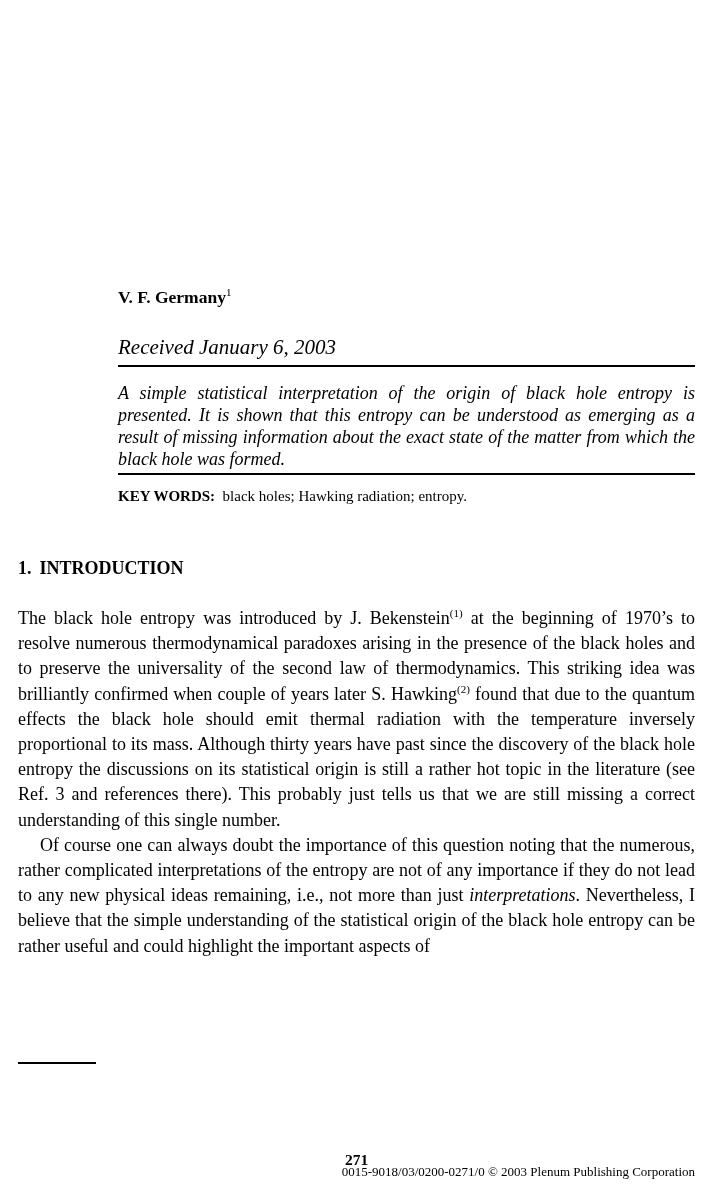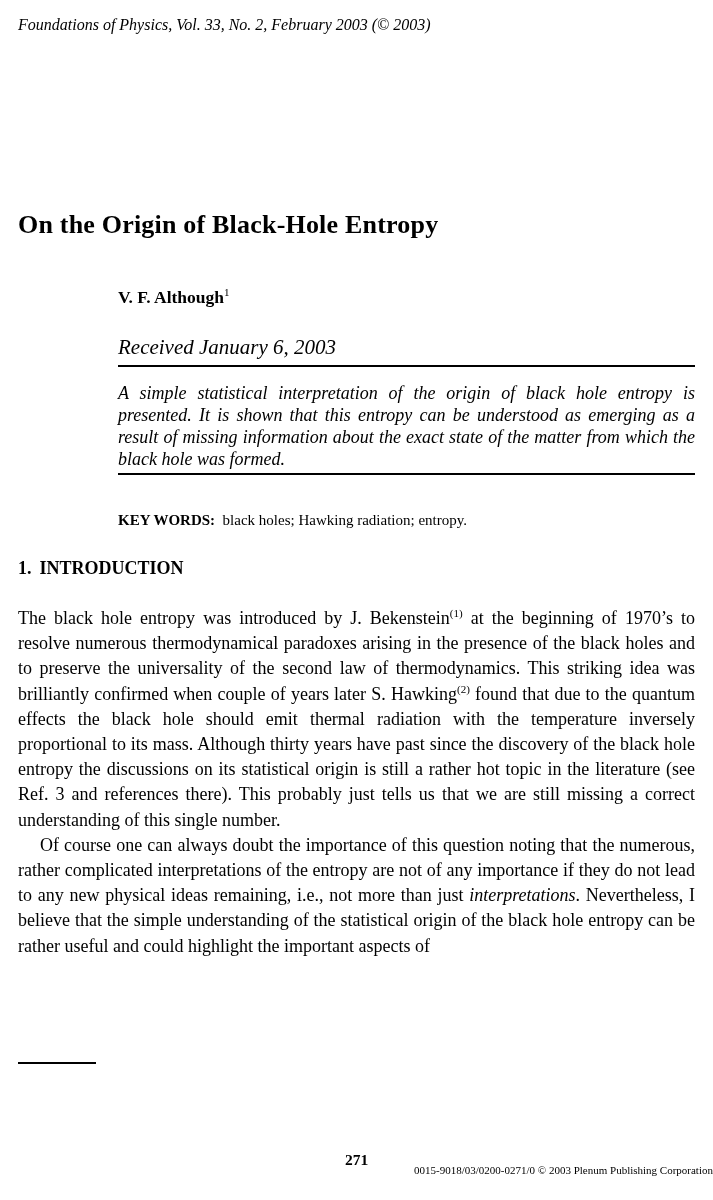--- a/index.html
+++ b/index.html
@@ -59,21 +59,20 @@
     font-size: 18px;
     font-style: italic;
     line-height: 22px;
     text-align: justify;
   }
   .keywords-line {
     position: absolute;
     left: 118px; top: 488px;
     width: 577px;
     font-size: 15px;
-    margin-top: 24px;
   }
   .keywords-line .kw-label { font-weight: bold; }
   .section-heading {
     position: absolute;
     left: 18px; top: 558px;
     font-size: 18px;
     font-weight: bold;
   }
   .section-heading .sec-num { margin-right: 8px; }
   .body-text {
@@ -112,35 +111,33 @@
     position: absolute;
     left: 18px; top: 1132px;
     width: 677px;
     text-align: center;
     font-size: 15.5px;
     font-weight: bold;
     margin-top: 19px;
   }
   .imprint-line {
     position: absolute;
-    right: 0; top: 1164px;
-    font-size: 11px;
+    right: 18px; top: 1164px;
+    font-size: 13px;
     text-align: right;
   }
 </style>
 </head>
 <body>
 
 <div class="page">
 
-  <div class="journal-line">Foundations of Physics, Vol. 33, No. 2, February 2003 (© 2003)</div>
 
-  <h1 class="paper-title" style="margin:0;">On the Origin of Black-Hole Entropy</h1>
 
-  <div class="author-line"><span>V. F. Although</span><sup>1</sup></div>
+  <div class="author-line"><span>V. F. Germany</span><sup>1</sup></div>
 
   <div class="received-line">Received January 6, 2003</div>
 
   <div class="rule rule-abstract-top"></div>
 
   <div class="abstract-text">A simple statistical interpretation of the origin of black hole entropy is presented. It is shown that this entropy can be understood as emerging as a result of missing information about the exact state of the matter from which the black hole was formed.</div>
 
   <div class="rule rule-abstract-bot"></div>
 
   <div class="keywords-line"><span class="kw-label">KEY WORDS:</span>&nbsp; <span>black holes; Hawking radiation; entropy.</span></div>

